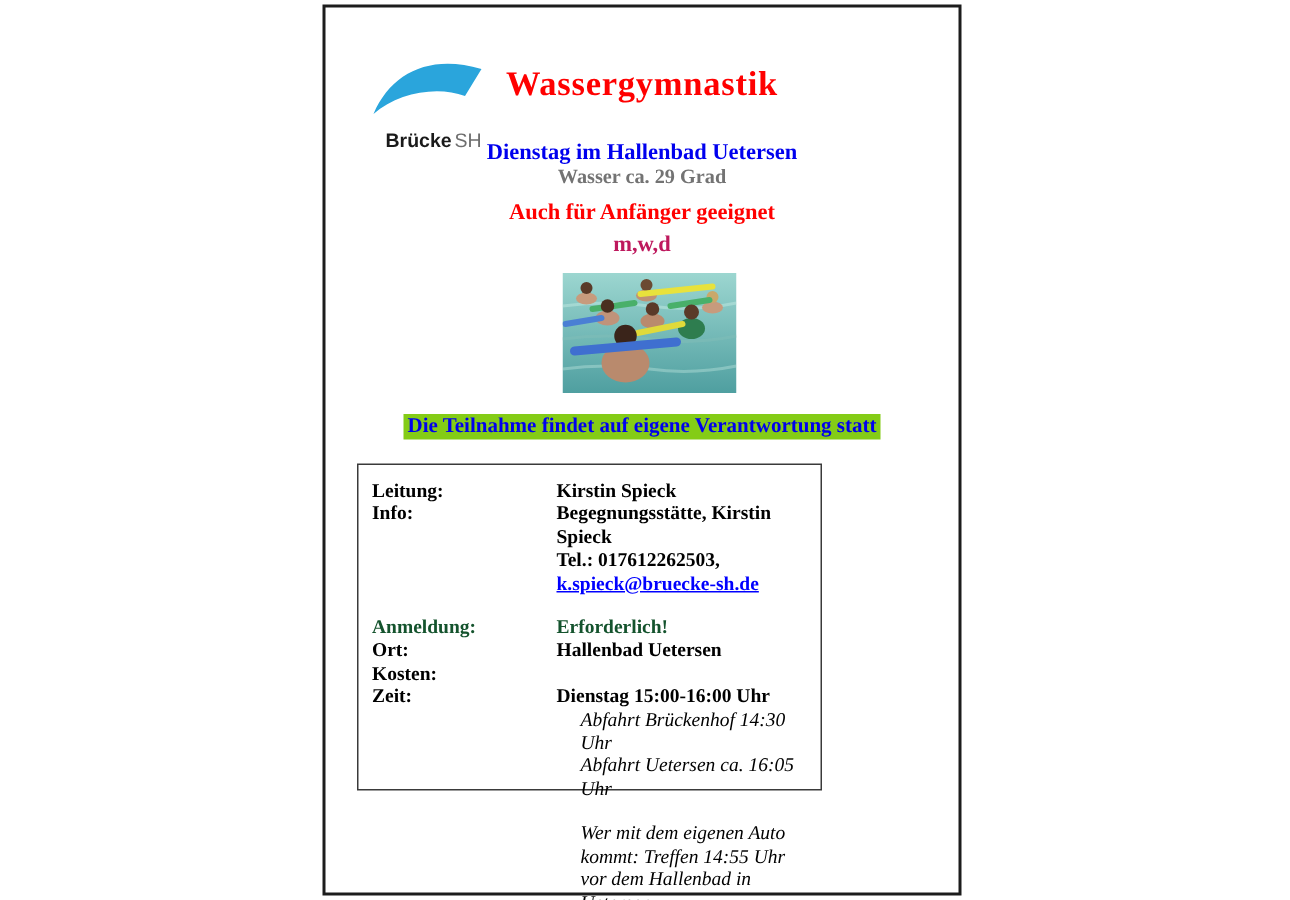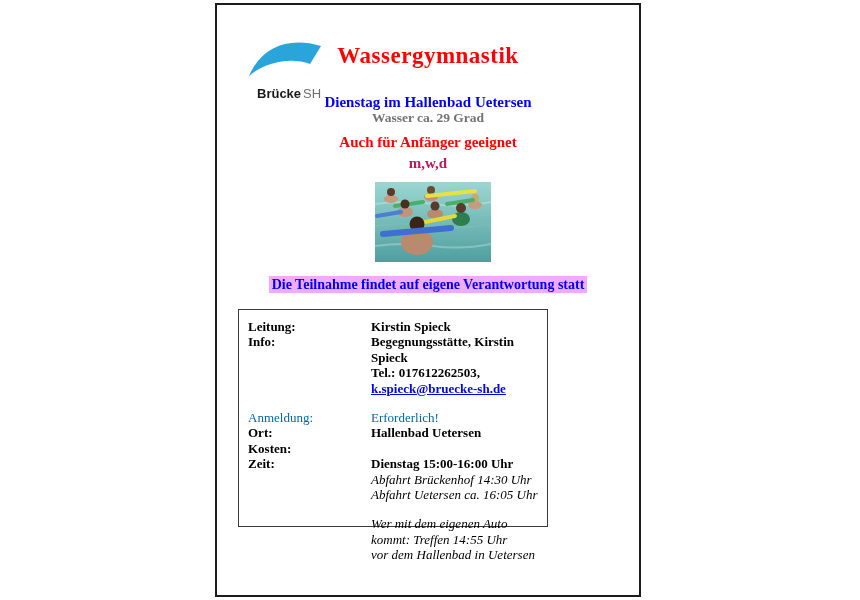--- a/index.html
+++ b/index.html
@@ -22,33 +22,33 @@
   .title{top:38px;font-size:23px;font-weight:bold;color:#ff0000;letter-spacing:0.5px;}
   .sub1{top:89px;font-size:15px;font-weight:bold;color:#0000ee;}
   .sub2{top:105px;font-size:13.5px;font-weight:bold;color:#737373;}
   .aud1{top:129px;font-size:15px;font-weight:bold;color:#ff0000;}
   .aud2{top:150px;font-size:15px;font-weight:bold;color:#be185d;}
   
   .photo{position:absolute;left:158px;top:177px;width:116px;height:80px;}
   .photo svg{display:block;}
   
   .notice{top:272px;font-size:14px;font-weight:bold;color:#0000ee;}
-  .notice .hl{background:#f0abfc;padding:1px 3px;}
+  .notice .hl{background:#84cc16;padding:1px 3px;}
   
   .box{
     position:absolute;left:21px;top:304px;width:310px;height:218px;
     border:1px solid #3a3a3a;box-sizing:border-box;padding:9px 6px 0 9px;
     font-size:13px;color:#000;
   }
   .row{display:flex;line-height:15.4px;}
   .row .lbl{flex:0 0 123px;font-weight:bold;}
   .row .val{flex:1;}
   .row.bold .val{font-weight:bold;}
-  .row.red .lbl,.row.red .val{color:#0369a1;font-weight:normal;}
-  .row.italic .val{font-style:italic;font-weight:normal;}
+  .row.red .lbl,.row.red .val{color:#14532d;font-weight:bold;}
+  .row.italic .val{font-style:italic;font-weight:normal;margin-left:16px;}
   .row.spacer{height:14px;}
   a.email{color:#0000ff;text-decoration:underline;font-weight:bold;}
 </style>
 </head>
 <body>
 
 <div class="page">
 
   <div class="logo">
     <svg width="76" height="46" viewBox="0 0 76 46">

